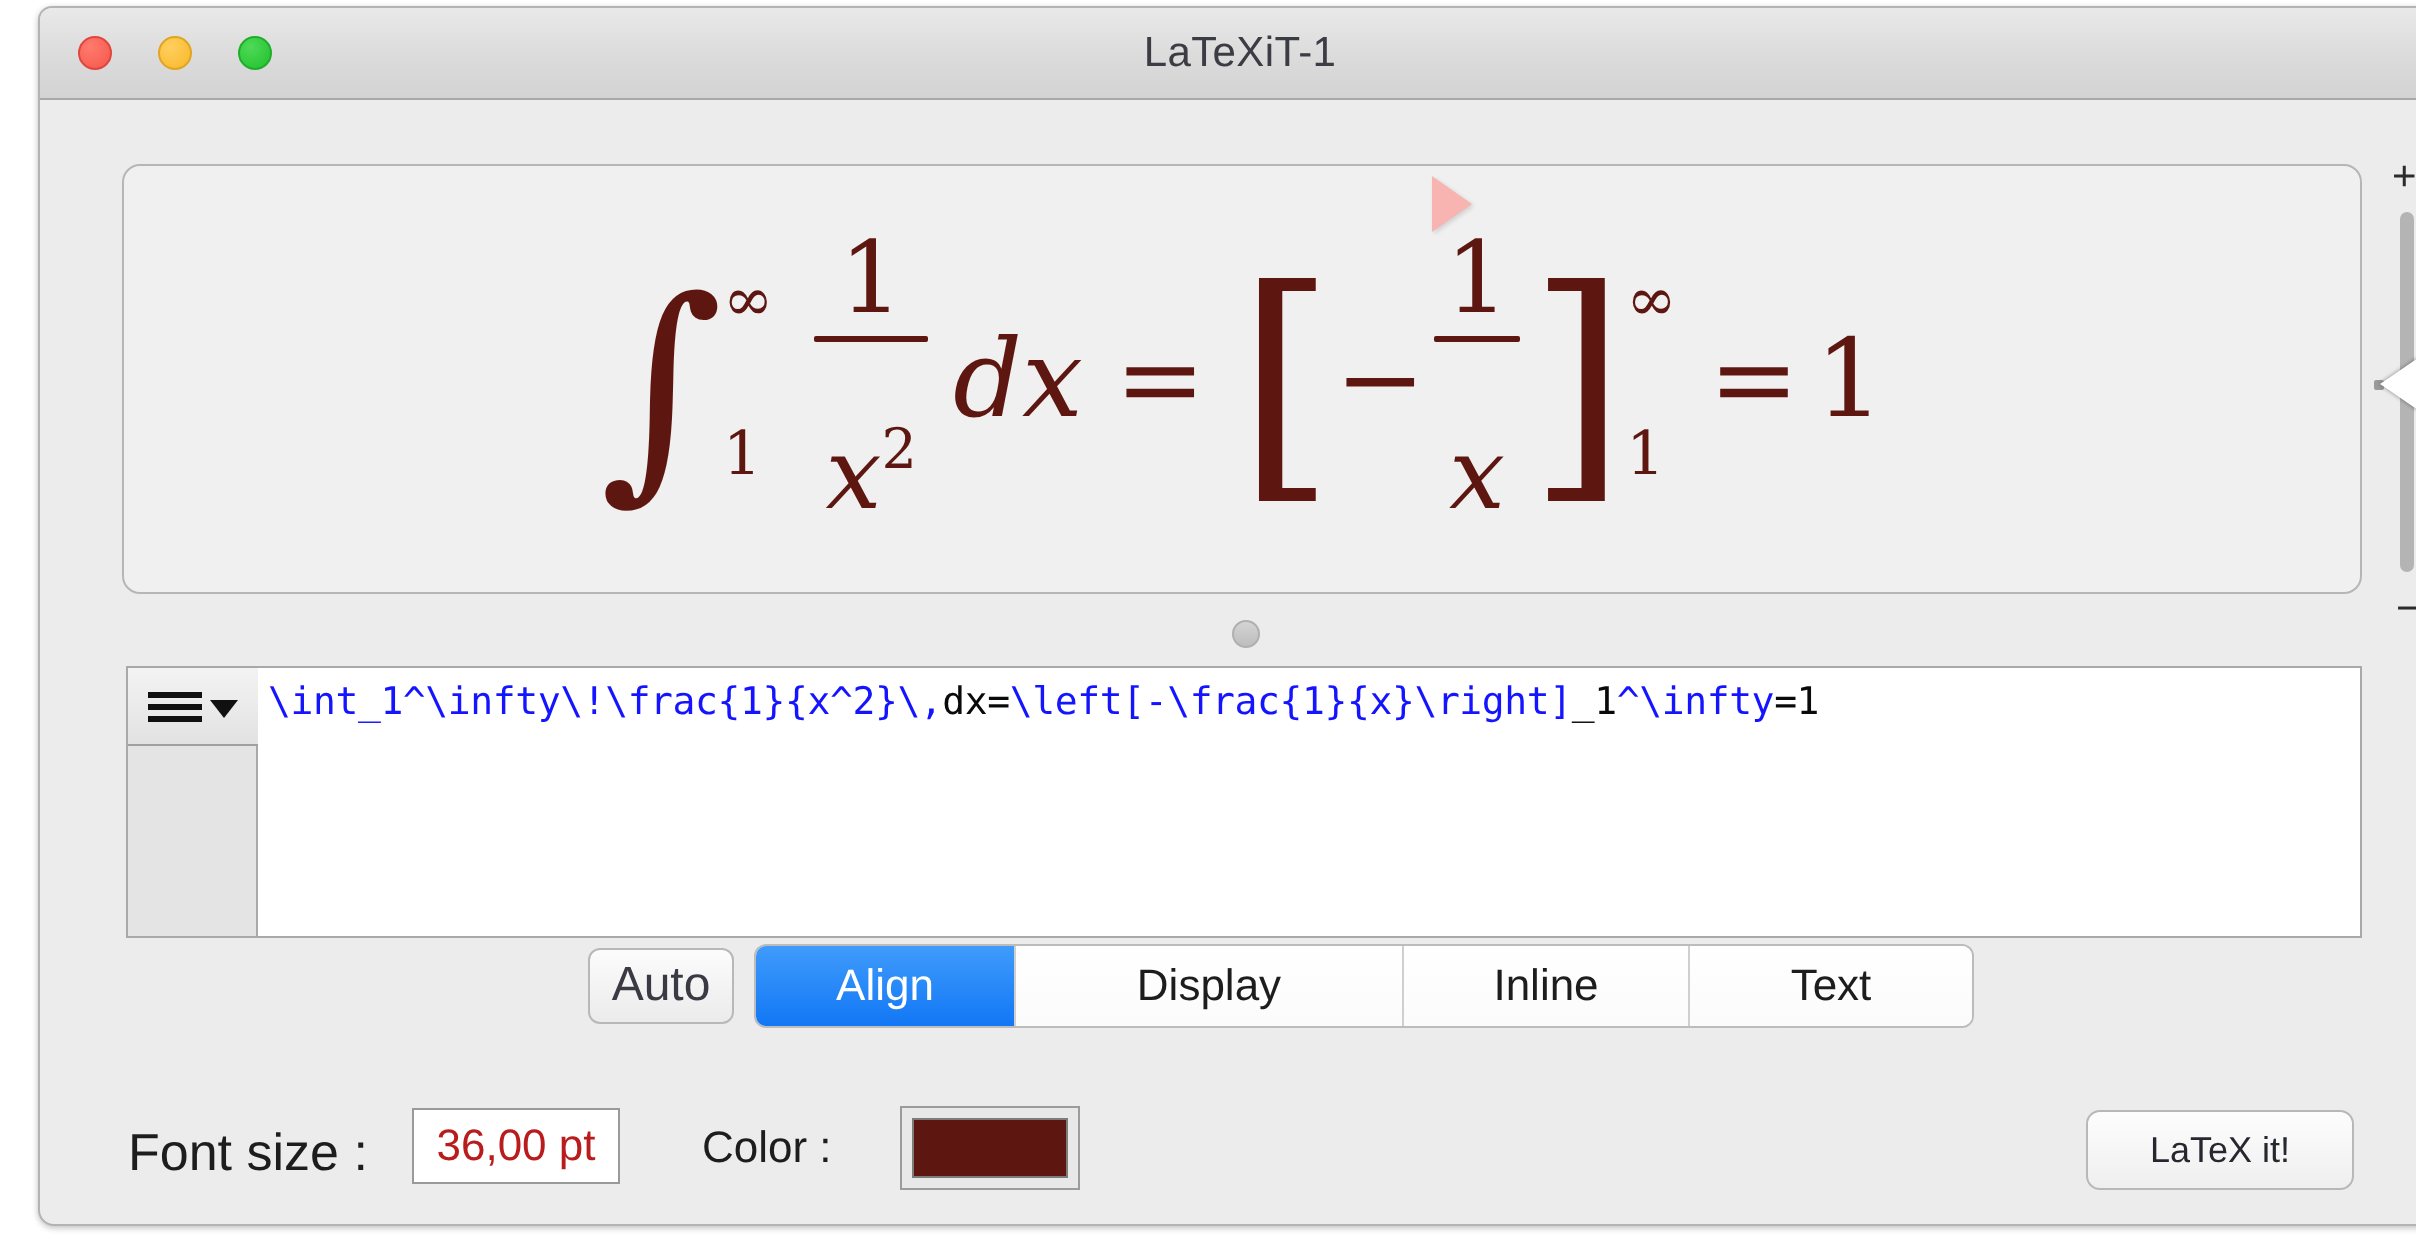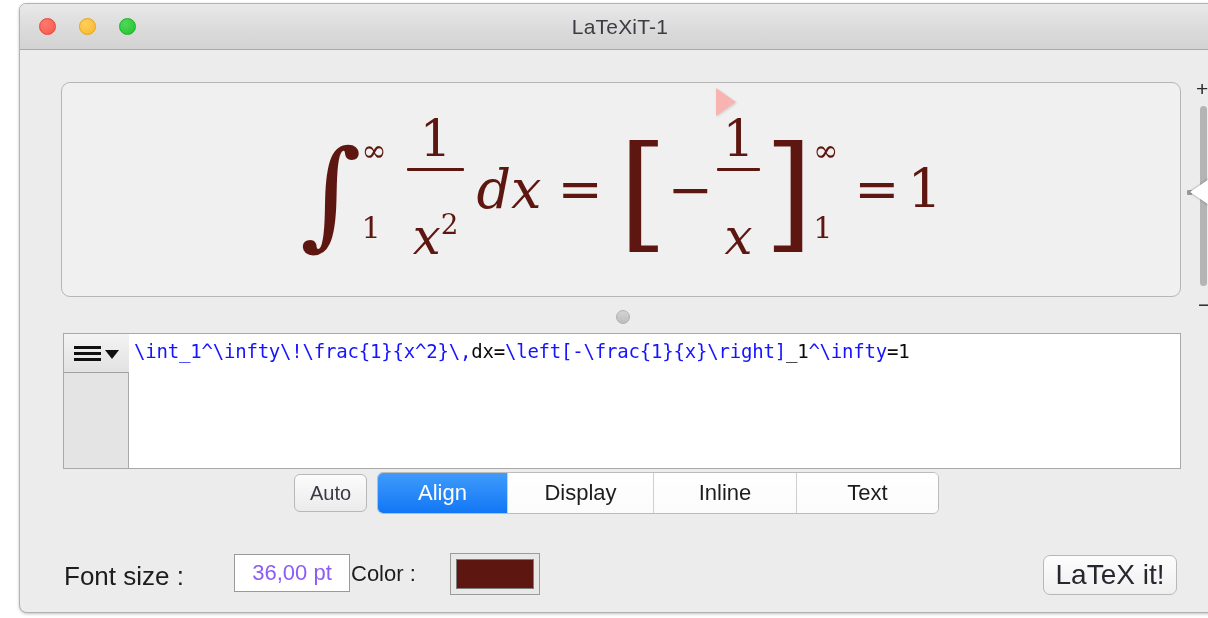--- a/index.html
+++ b/index.html
@@ -203,21 +203,21 @@
   
   #auto-button {
     position: absolute;
     left: 274px; top: 470px;
     width: 73px; height: 38px;
     background: linear-gradient(to bottom, #fcfcfc, #ebebeb);
     border: 1px solid #b8b8b8;
     border-radius: 6px;
     box-sizing: border-box;
     display: flex; align-items: center; justify-content: center;
-    font-size: 20px; color: #3a3a44;
+    font-size: 24px; color: #3a3a44;
   }
   #segmented {
     position: absolute;
     left: 357px; top: 468px;
     height: 42px;
     display: flex;
     border: 1px solid #bcbcbc;
     border-radius: 6px;
     overflow: hidden;
     box-sizing: border-box;
@@ -229,37 +229,37 @@
     border-right: 1px solid #cfcfcf;
     background: linear-gradient(to bottom, #ffffff, #fbfbfb);
     box-sizing: border-box;
   }
   .seg:last-child { border-right: none; }
   .seg.selected {
     background: linear-gradient(to bottom, #3f9bfb 0%, #1277f5 100%);
     color: #ffffff;
   }
   .seg.w-align   { width: 130px; }
-  .seg.w-display { width: 146px; }
+  .seg.w-display { width: 194px; }
   .seg.w-inline  { width: 143px; }
   .seg.w-text    { width: 141px; }
 
   
   #fontsize-label {
     position: absolute; left: 44px; top: 557px;
     font-size: 26px; color: #1d1d1d;
   }
   #fontsize-field {
     position: absolute; left: 186px; top: 550px;
-    width: 116px; height: 38px;
+    width: 104px; height: 38px;
     background: #ffffff;
     border: 1px solid #9a9a9a;
     box-sizing: border-box;
     display: flex; align-items: center; justify-content: center;
-    font-size: 22px; color: #8b5cf6; margin-left: 28px;
+    font-size: 22px; color: #b91c1c;
   }
   #color-label {
     position: absolute; left: 331px; top: 557px;
     font-size: 22px; color: #1d1d1d;
   }
   #color-well {
     position: absolute; left: 430px; top: 549px;
     width: 90px; height: 42px;
     background: #e8e8e8;
     border: 1px solid #9b9b9b;
@@ -273,21 +273,21 @@
     box-sizing: border-box;
   }
   #latexit-button {
     position: absolute; left: 1023px; top: 551px;
     width: 134px; height: 40px;
     background: linear-gradient(to bottom, #fdfdfd, #efefef);
     border: 1px solid #b8b8b8;
     border-radius: 7px;
     box-sizing: border-box;
     display: flex; align-items: center; justify-content: center;
-    font-size: 28px; color: #272730;
+    font-size: 18px; color: #272730;
   }
 </style>
 </head>
 <body>
 
 <div id="window">
 
   <div id="titlebar">
     <div class="light" id="light-close"></div>
     <div class="light" id="light-min"></div>

